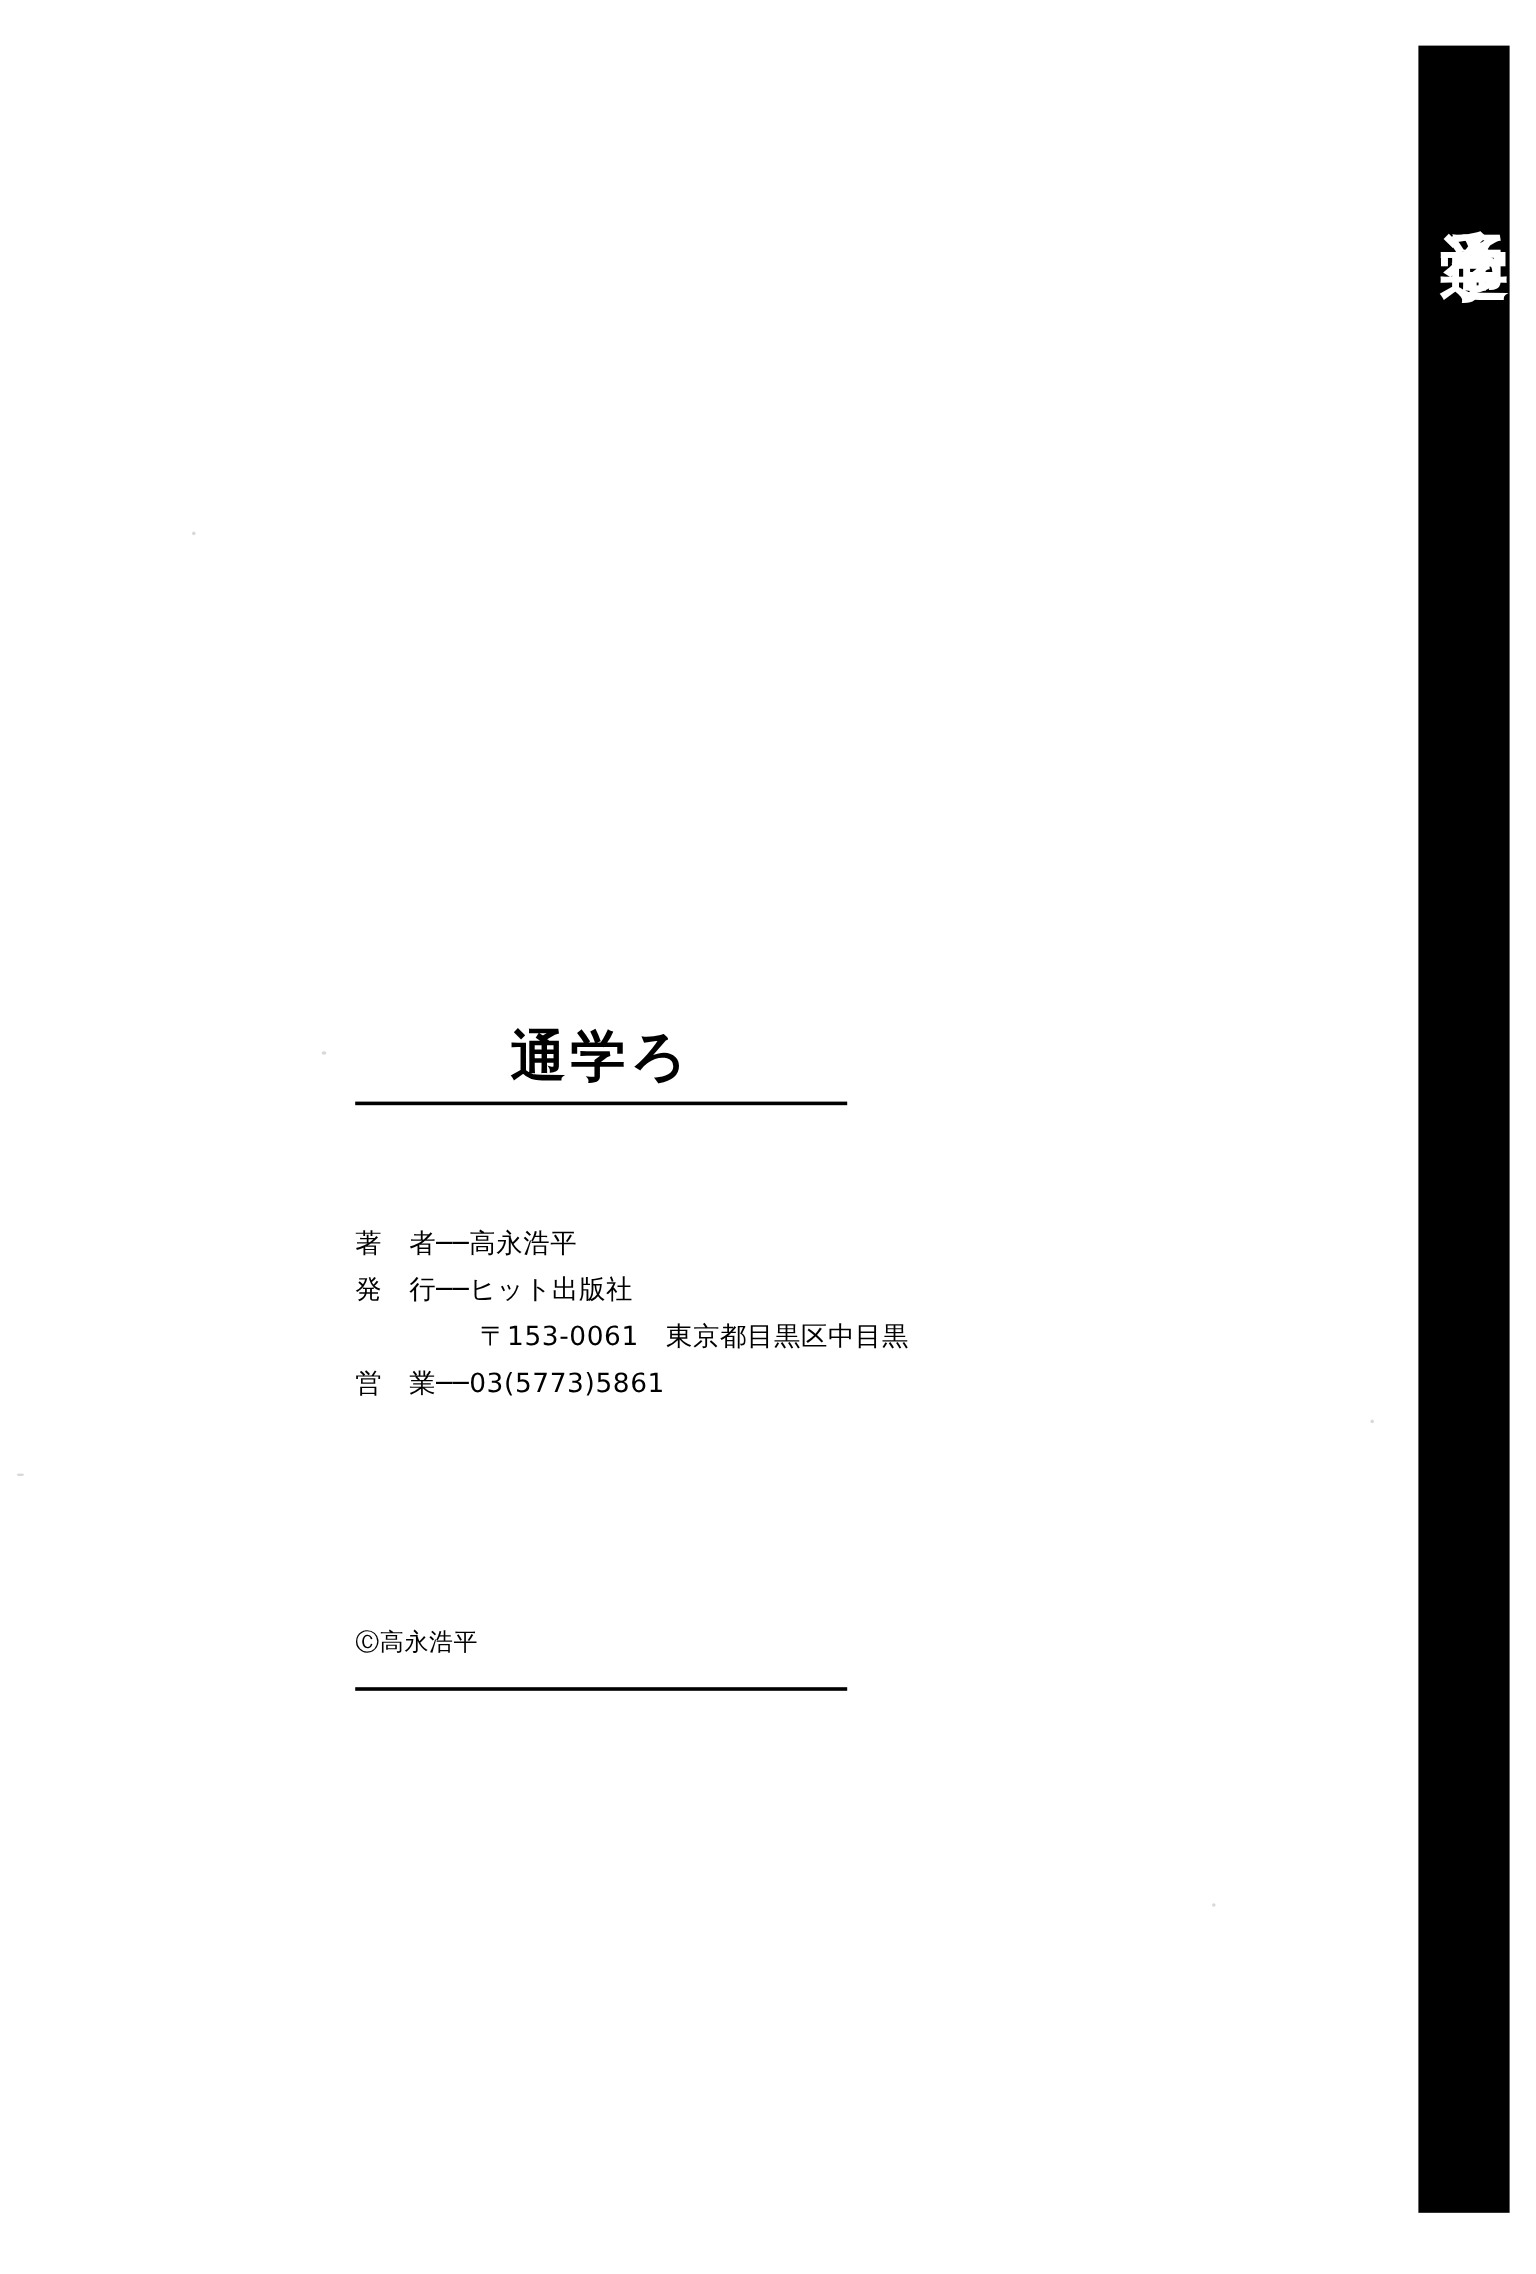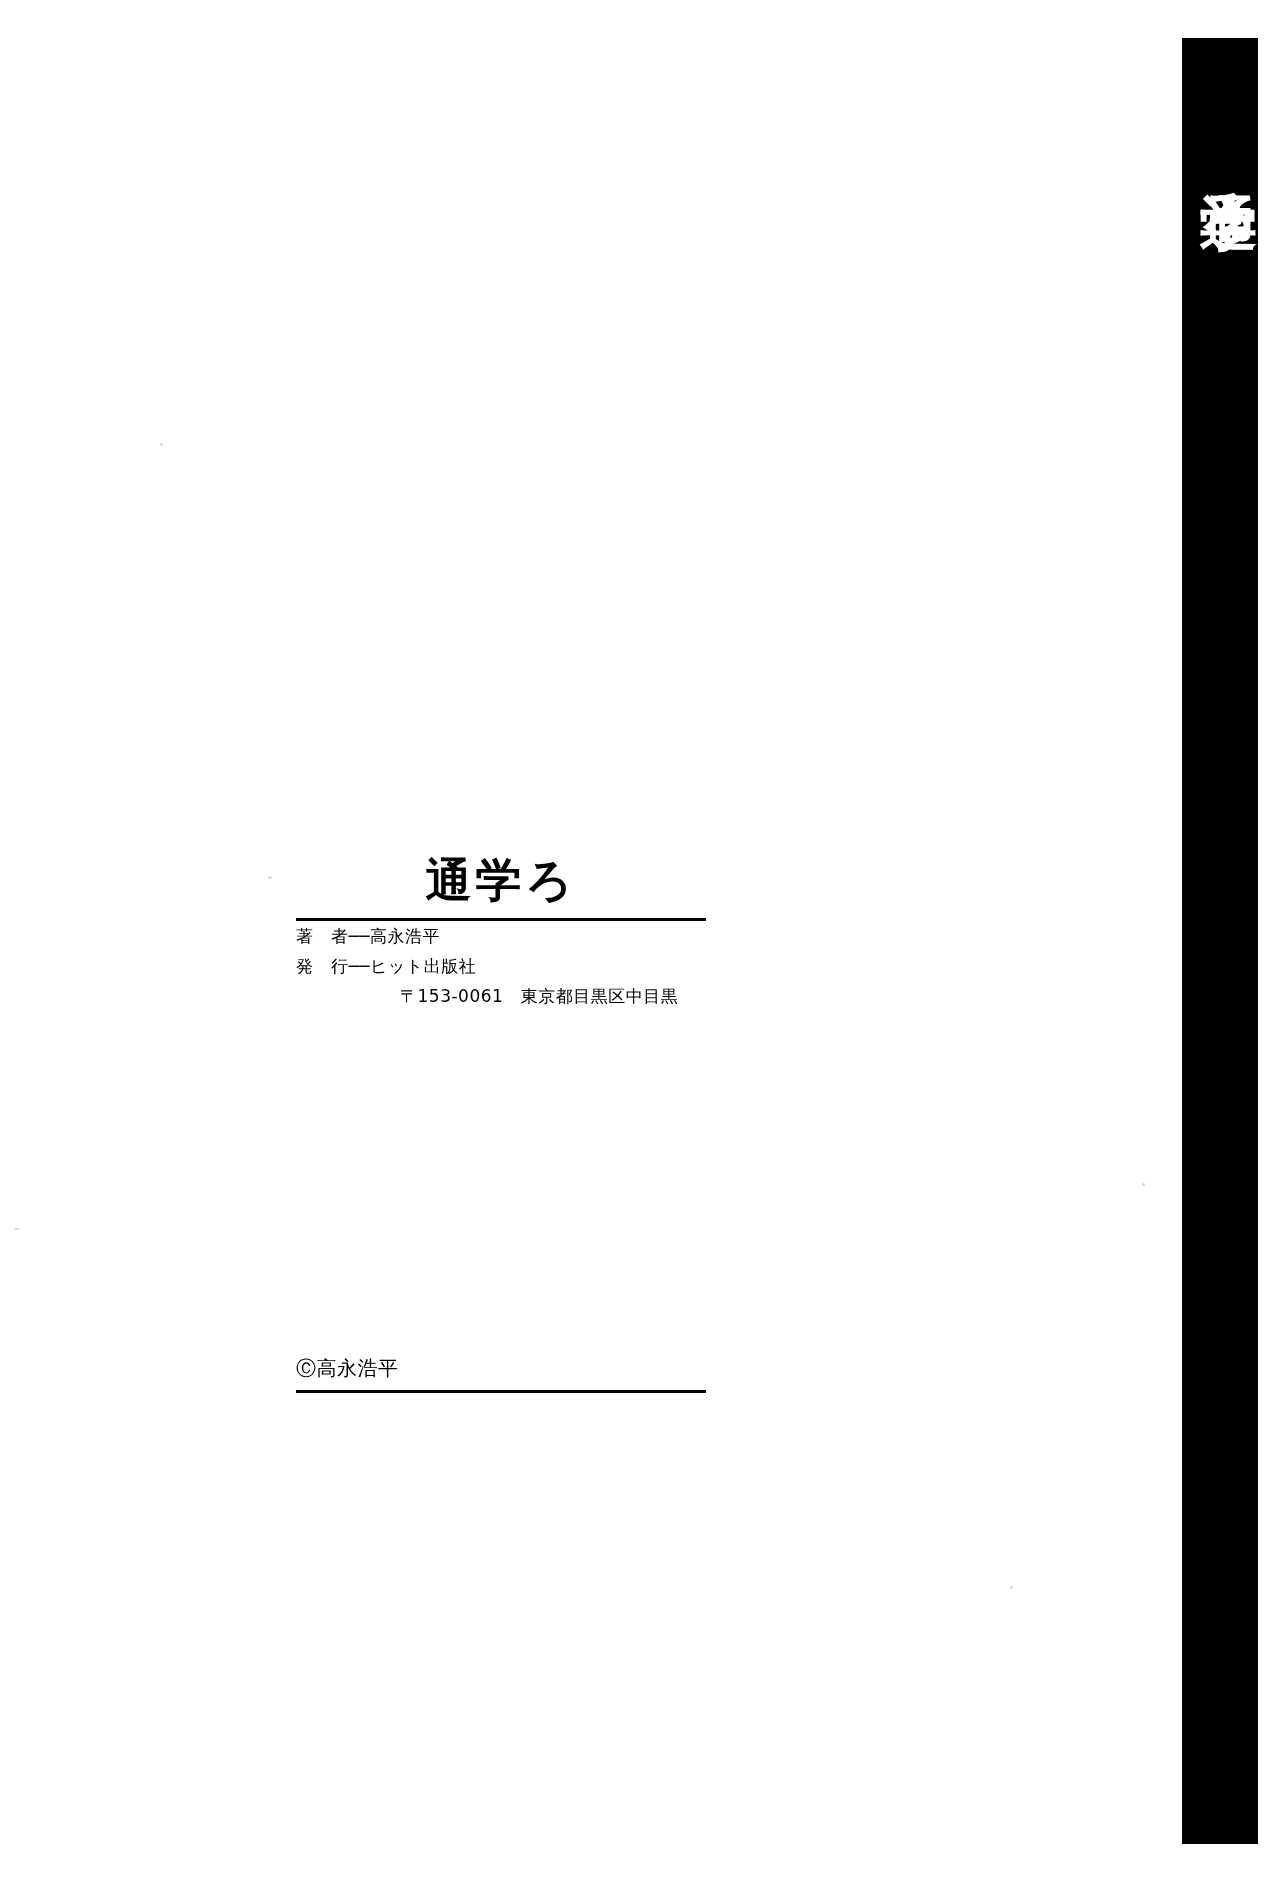--- a/index.html
+++ b/index.html
@@ -61,21 +61,22 @@
     line-height: 1.1;
   }
 
   .rule-top {
     border-bottom: 3px solid #000;
     width: 100%;
     margin-top: 2px;
   }
 
   .credits {
-    font-size: 17px;
+    margin-top: 96px;
+    font-size: 22px;
     line-height: 1.78;
     letter-spacing: 0.5px;
     white-space: nowrap;
   }
   .credits .row {
     display: block;
   }
   .credits .indent-1 {
     padding-left: 104px;
   }
@@ -88,21 +89,21 @@
 
   .copyright-wrap {
     position: absolute;
     left: 296px;
     top: 1355px;
     width: 410px;
   }
   .copyright {
     font-size: 20px;
     letter-spacing: 0.5px;
-    padding-bottom: 8px;
+    padding-bottom: 24px;
     white-space: nowrap;
   }
   .rule-bottom {
     border-bottom: 3px solid #000;
     width: 100%;
   }
 
   
   .speck {
     position: absolute;
@@ -122,19 +123,20 @@
 <div class="speck" style="left:14px;top:1228px;width:6px;height:2px;"></div>
 <div class="speck" style="left:1010px;top:1586px;width:3px;height:3px;"></div>
 
 <div class="colophon">
   <div class="colophon-title">通学ろ</div>
   <div class="rule-top"></div>
   <div class="credits" id="credits-list">
       <span class="row"><span>著　者</span><span>──</span><span>高永浩平</span></span>
       <span class="row"><span>発　行</span><span>──</span><span>ヒット出版社</span></span>
       <span class="row indent-1"><span>〒153-0061　東京都目黒区中目黒</span></span>
+      <span class="row"><span>営　業</span><span>──</span><span>03(5773)5861</span></span>
     </div>
 </div>
 
 <div class="copyright-wrap">
   <div class="copyright">Ⓒ高永浩平</div>
   <div class="rule-bottom"></div>
 </div>
 
 </body></html>

